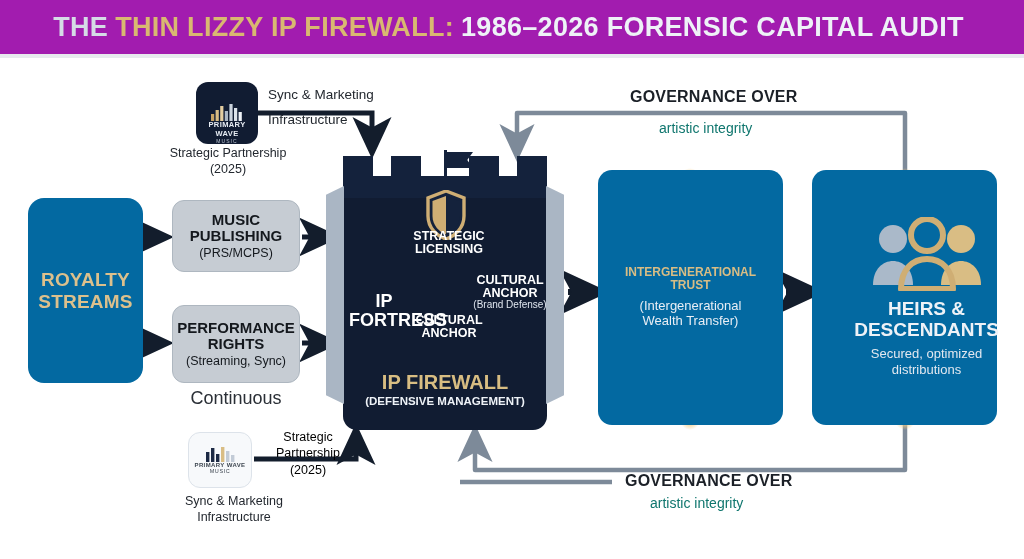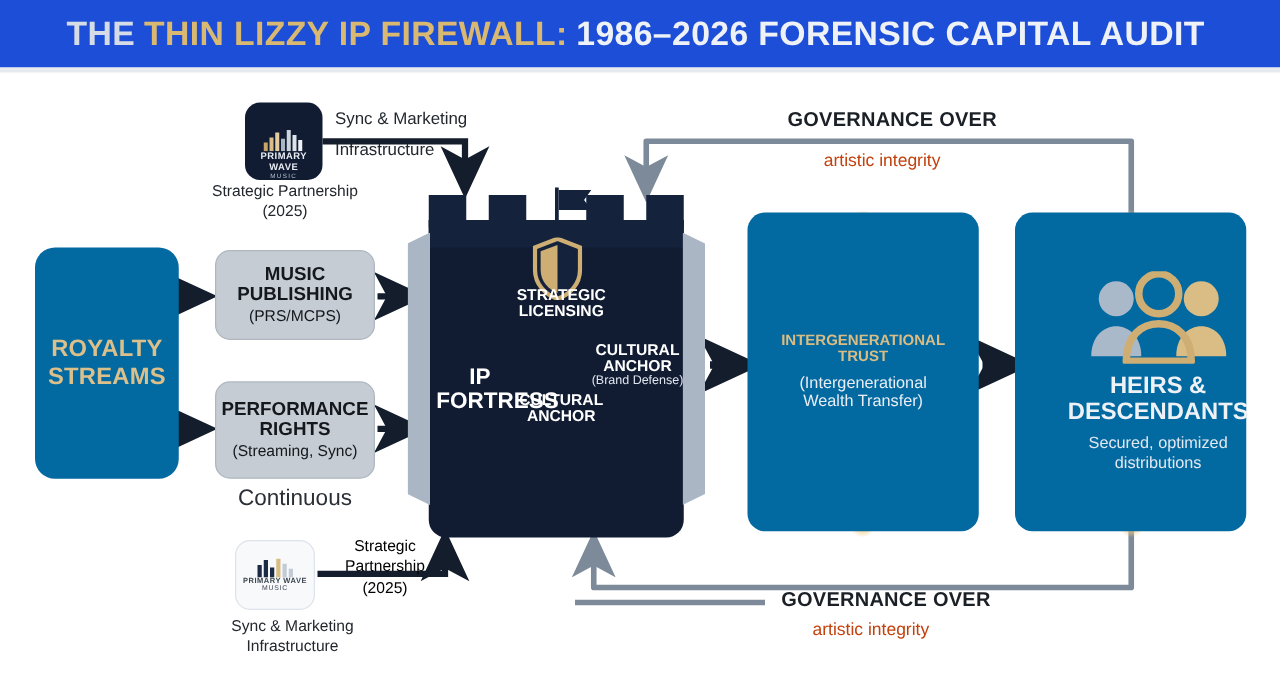--- a/index.html
+++ b/index.html
@@ -7,21 +7,21 @@
     width: 1024px; height: 559px;
     background: #ffffff;
     font-family: "Liberation Sans", sans-serif;
     overflow: hidden;
   }
   #stage { position: relative; width: 1024px; height: 559px; background:#fff; }
 
   
   .titlebar {
     position: absolute; left:0; top:0; width:1024px; height:54px;
-    background:#1d4ed8;
+    background:#a21caf;
     display:flex; align-items:center; justify-content:center;
   }
   .titlebar .tl {
     font-size: 27px; font-weight: 700; letter-spacing: .3px;
     white-space: nowrap;
   }
   .t-silver { color:#d5dce6; }
   .t-gold   { color:#d9b871; }
   .t-white  { color:#eef2f7; }
   .titlebar .tl span { margin-right: 7px; }
@@ -132,21 +132,21 @@
   #cap-top { left:142px; top:146px; width:172px; }
   #cap-bottom { left:150px; top:494px; width:168px; }
 
   .flowlabel { font-size:13.5px; color:#23282f; line-height:1.35; }
   #lbl-sync-top1 { left:268px; top:86px; }
   #lbl-sync-top2 { left:268px; top:111px; }
   #lbl-sp-bot { left:262px; top:429px; width:92px; text-align:center; font-size:12.5px; line-height:1.3; }
 
   
   .gov-strong { font-size:16px; font-weight:700; color:#1b2027; letter-spacing:.2px; }
-  .gov-light  { font-size:14px; color:#c2410c; }
+  .gov-light  { font-size:14px; color:#0f766e; }
   #gov-top-a { left:630px; top:88px; }
   #gov-top-b { left:659px; top:120px; }
   #gov-bot-a { left:625px; top:472px; }
   #gov-bot-b { left:650px; top:495px; }
 
   svg.overlay { position:absolute; left:0; top:0; width:1024px; height:559px; pointer-events:none; }
 </style>
 </head>
 <body>
 
@@ -325,20 +325,24 @@
     <div class="cyc-label" id="lbl-cultanch1">
       <div>CULTURAL</div>
       <div>ANCHOR</div>
       <span class="small">(Brand Defense)</span>
     </div>
     <div class="cyc-label" id="lbl-cultanch2">
       <div>CULTURAL</div>
       <div>ANCHOR</div>
     </div>
 
+    <div id="firewall-title">
+      <div class="ft-main">IP FIREWALL</div>
+      <div class="ft-sub">(DEFENSIVE MANAGEMENT)</div>
+    </div>
   </div>
 
   <div class="abs darkcard" id="trust">
     <div class="tt-main">
       <div>INTERGENERATIONAL</div>
       <div>TRUST</div>
     </div>
     <div class="tt-sub">
       <div>(Intergenerational</div>
       <div>Wealth Transfer)</div>

